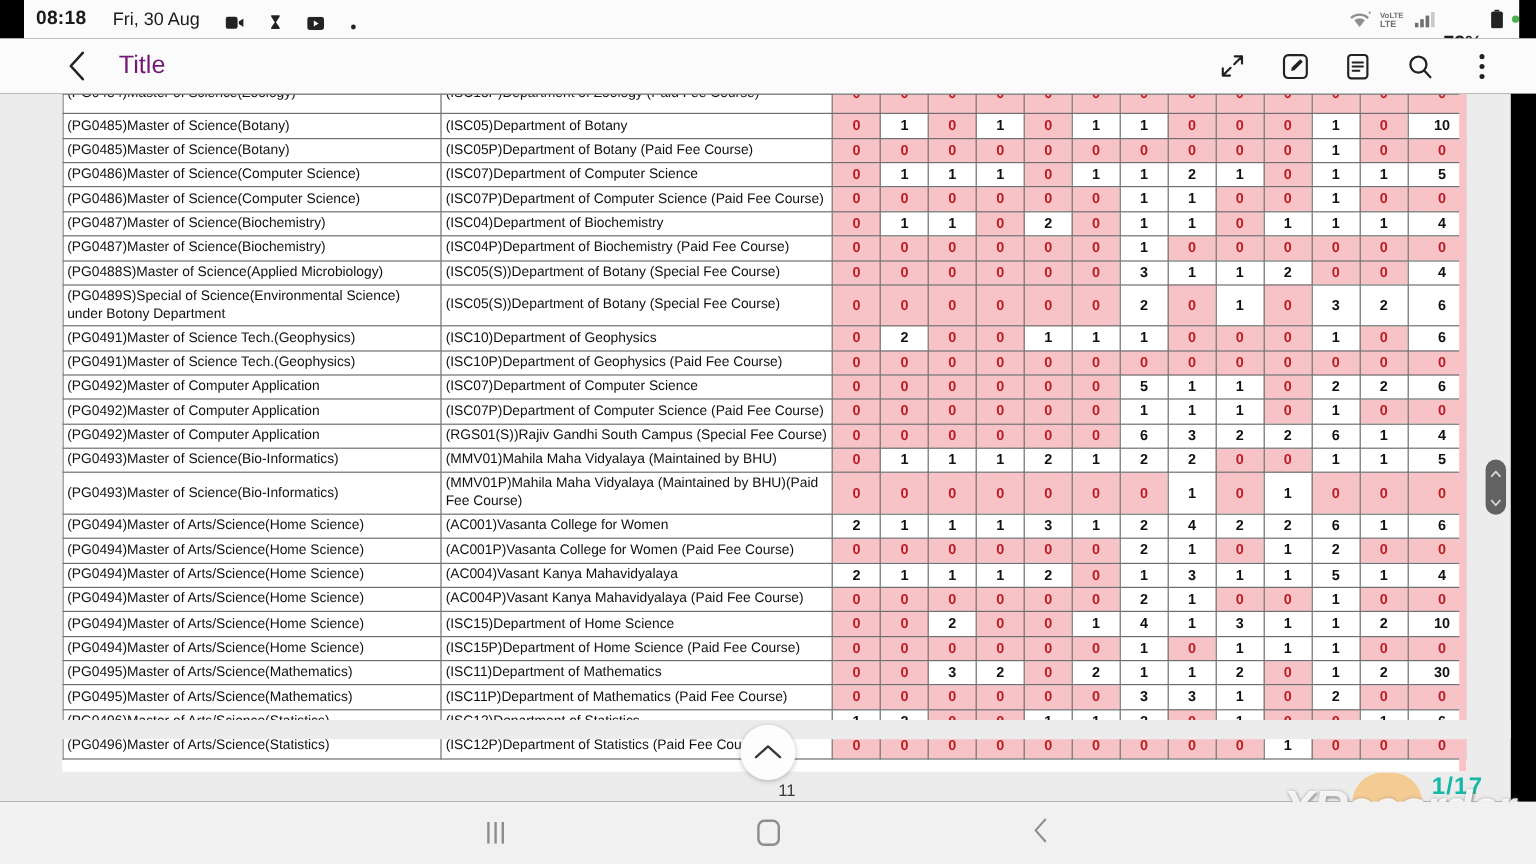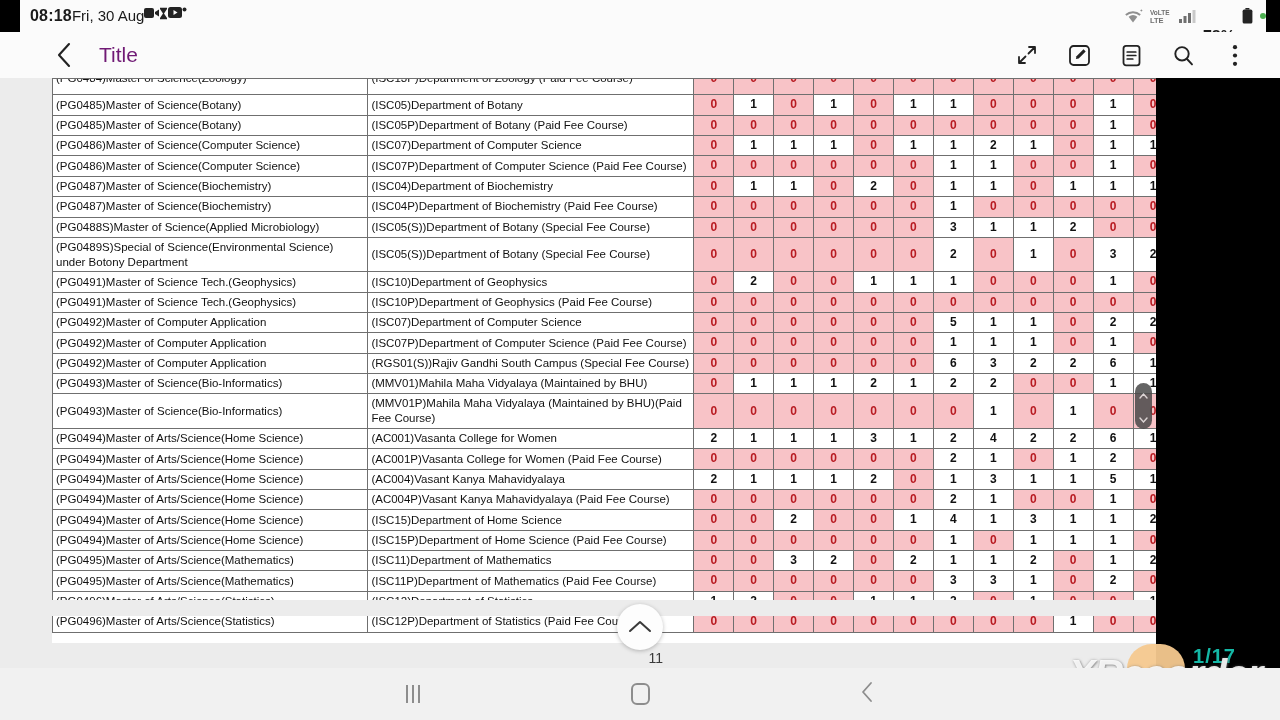--- a/index.html
+++ b/index.html
@@ -15,21 +15,21 @@
     background: #000;
   }
   
   .statusbar {
     position: absolute; top: 0; left: 0;
     width: 1280px; height: 32px;
     background: #fbfbfb;
     display: flex; align-items: center;
     padding: 0 14px 0 30px;
   }
-  .sb-left { display: flex; align-items: flex-start; gap: 0; }
+  .sb-left { display: flex; align-items: flex-end; gap: 22px; }
   .sb-right { margin-left: auto; display: flex; align-items: center; gap: 7px; }
   .sb-time { font-size: 16px; color: #1b1b1b; font-weight: 600; letter-spacing: .2px; }
   .sb-date { font-size: 15px; color: #1b1b1b; font-weight: 500; }
   .sb-icon { display: inline-flex; align-items: center; color: #701a75; }
   .sb-batt { font-size: 16px; color: #1b1b1b; font-weight: 600; margin-top: 42px; }
   .green-dot { width: 6px; height: 6px; border-radius: 50%; background: #4caf50; display:inline-block;}
   
   .notch-l { position: absolute; top: 0; left: 0; width: 20px; height: 32px; background: #000; }
   .notch-r { position: absolute; top: 0; right: 0; width: 14px; height: 32px; background: #000; }
 
@@ -44,21 +44,21 @@
   .appbar .back { margin-right: 26px; cursor: pointer; display:flex; }
   .appbar .title {
     font-size: 21px; color: #701a75; font-weight: 400;
   }
   .appbar .actions { margin-left: auto; display: flex; align-items: center; gap: 26px; padding-right: 16px;}
   .act { display: flex; align-items: center; justify-content: center; width: 26px; height: 26px; cursor: pointer; color: #222; }
 
   
   .docarea {
     position: absolute; top: 78px; left: 0;
-    width: 1156px; height: 590px;
+    width: 1259px; height: 590px;
     background: #ececec;
     overflow: hidden;
   }
   .sheet {
     position: absolute;
     top: 0; left: 52px;
     width: 1170px;
     background: #ffffff;
     overflow: hidden;
     height: 565px;
@@ -660,21 +660,21 @@
               <td class="num">3</td>
               <td class="num">2</td>
               <td class="num zero">0</td>
               <td class="num">2</td>
               <td class="num">1</td>
               <td class="num">1</td>
               <td class="num">2</td>
               <td class="num zero">0</td>
               <td class="num">1</td>
               <td class="num">2</td>
-              <td class="num last">21</td>
+              <td class="num last">30</td>
             </tr>
             <tr>
               <td class="c-name">(PG0495)Master of Arts/Science(Mathematics)</td>
               <td class="c-dept">(ISC11P)Department of Mathematics (Paid Fee Course)</td>
               <td class="num zero">0</td>
               <td class="num zero">0</td>
               <td class="num zero">0</td>
               <td class="num zero">0</td>
               <td class="num zero">0</td>
               <td class="num zero">0</td>

